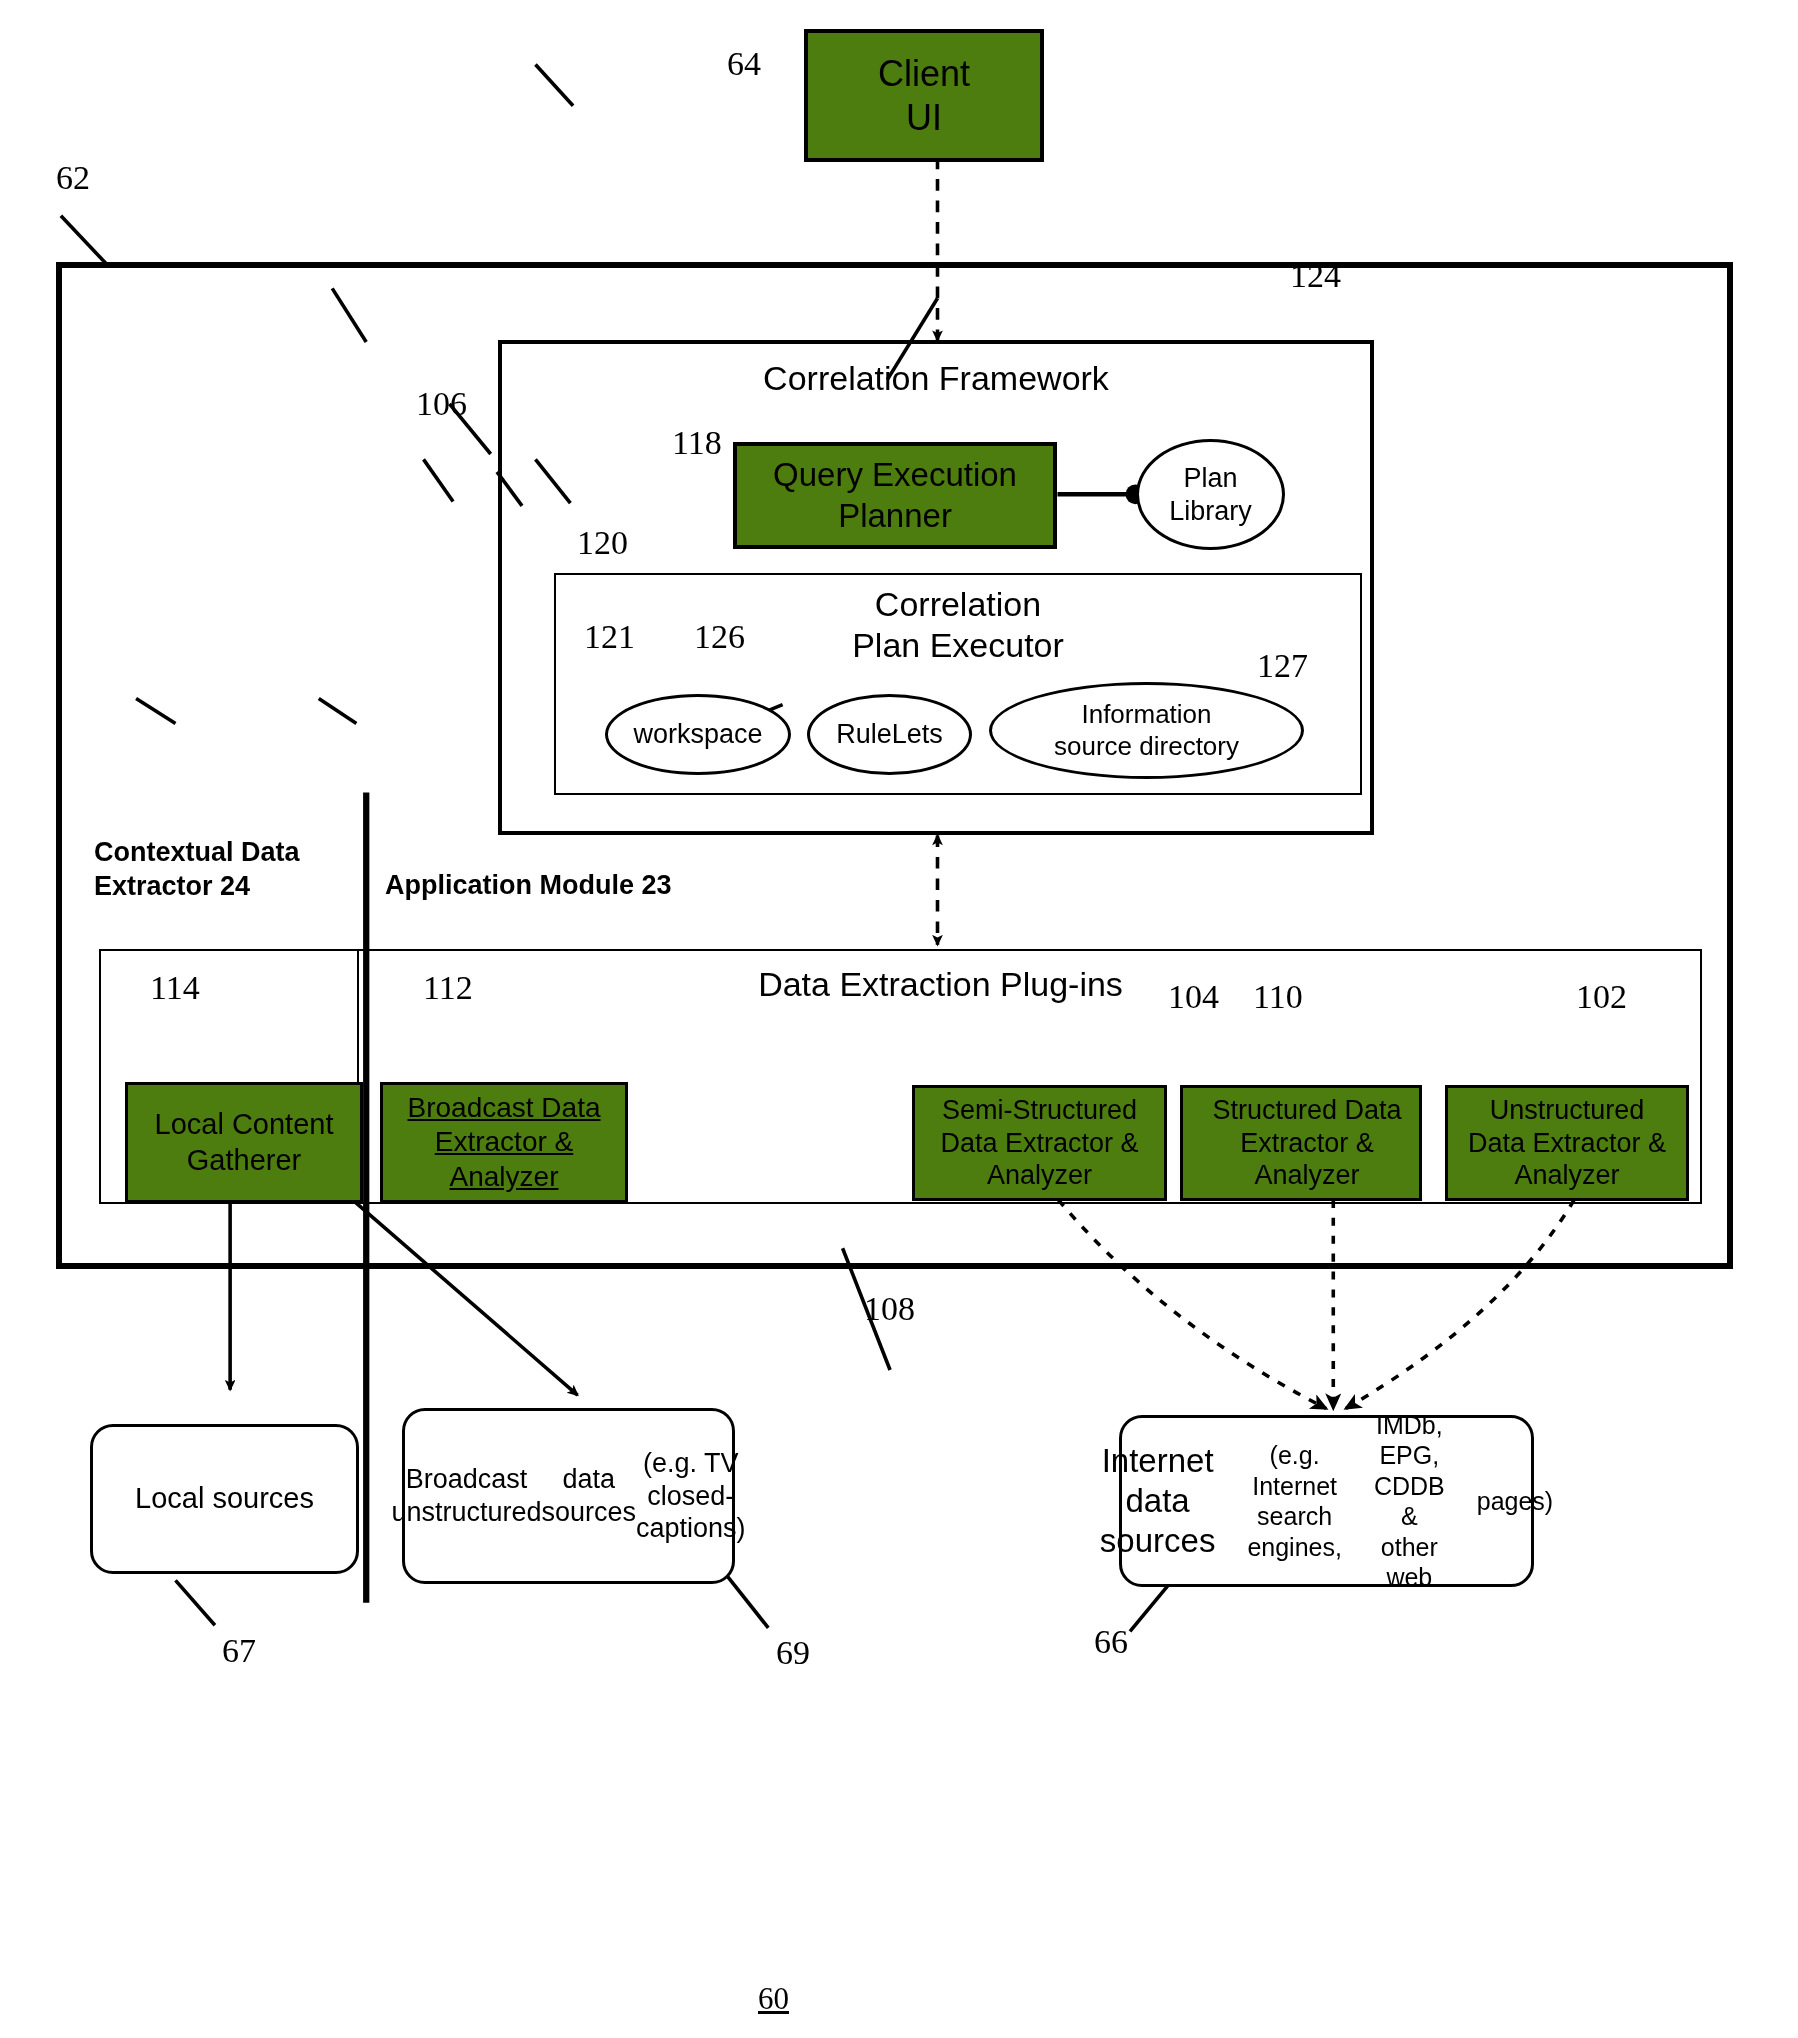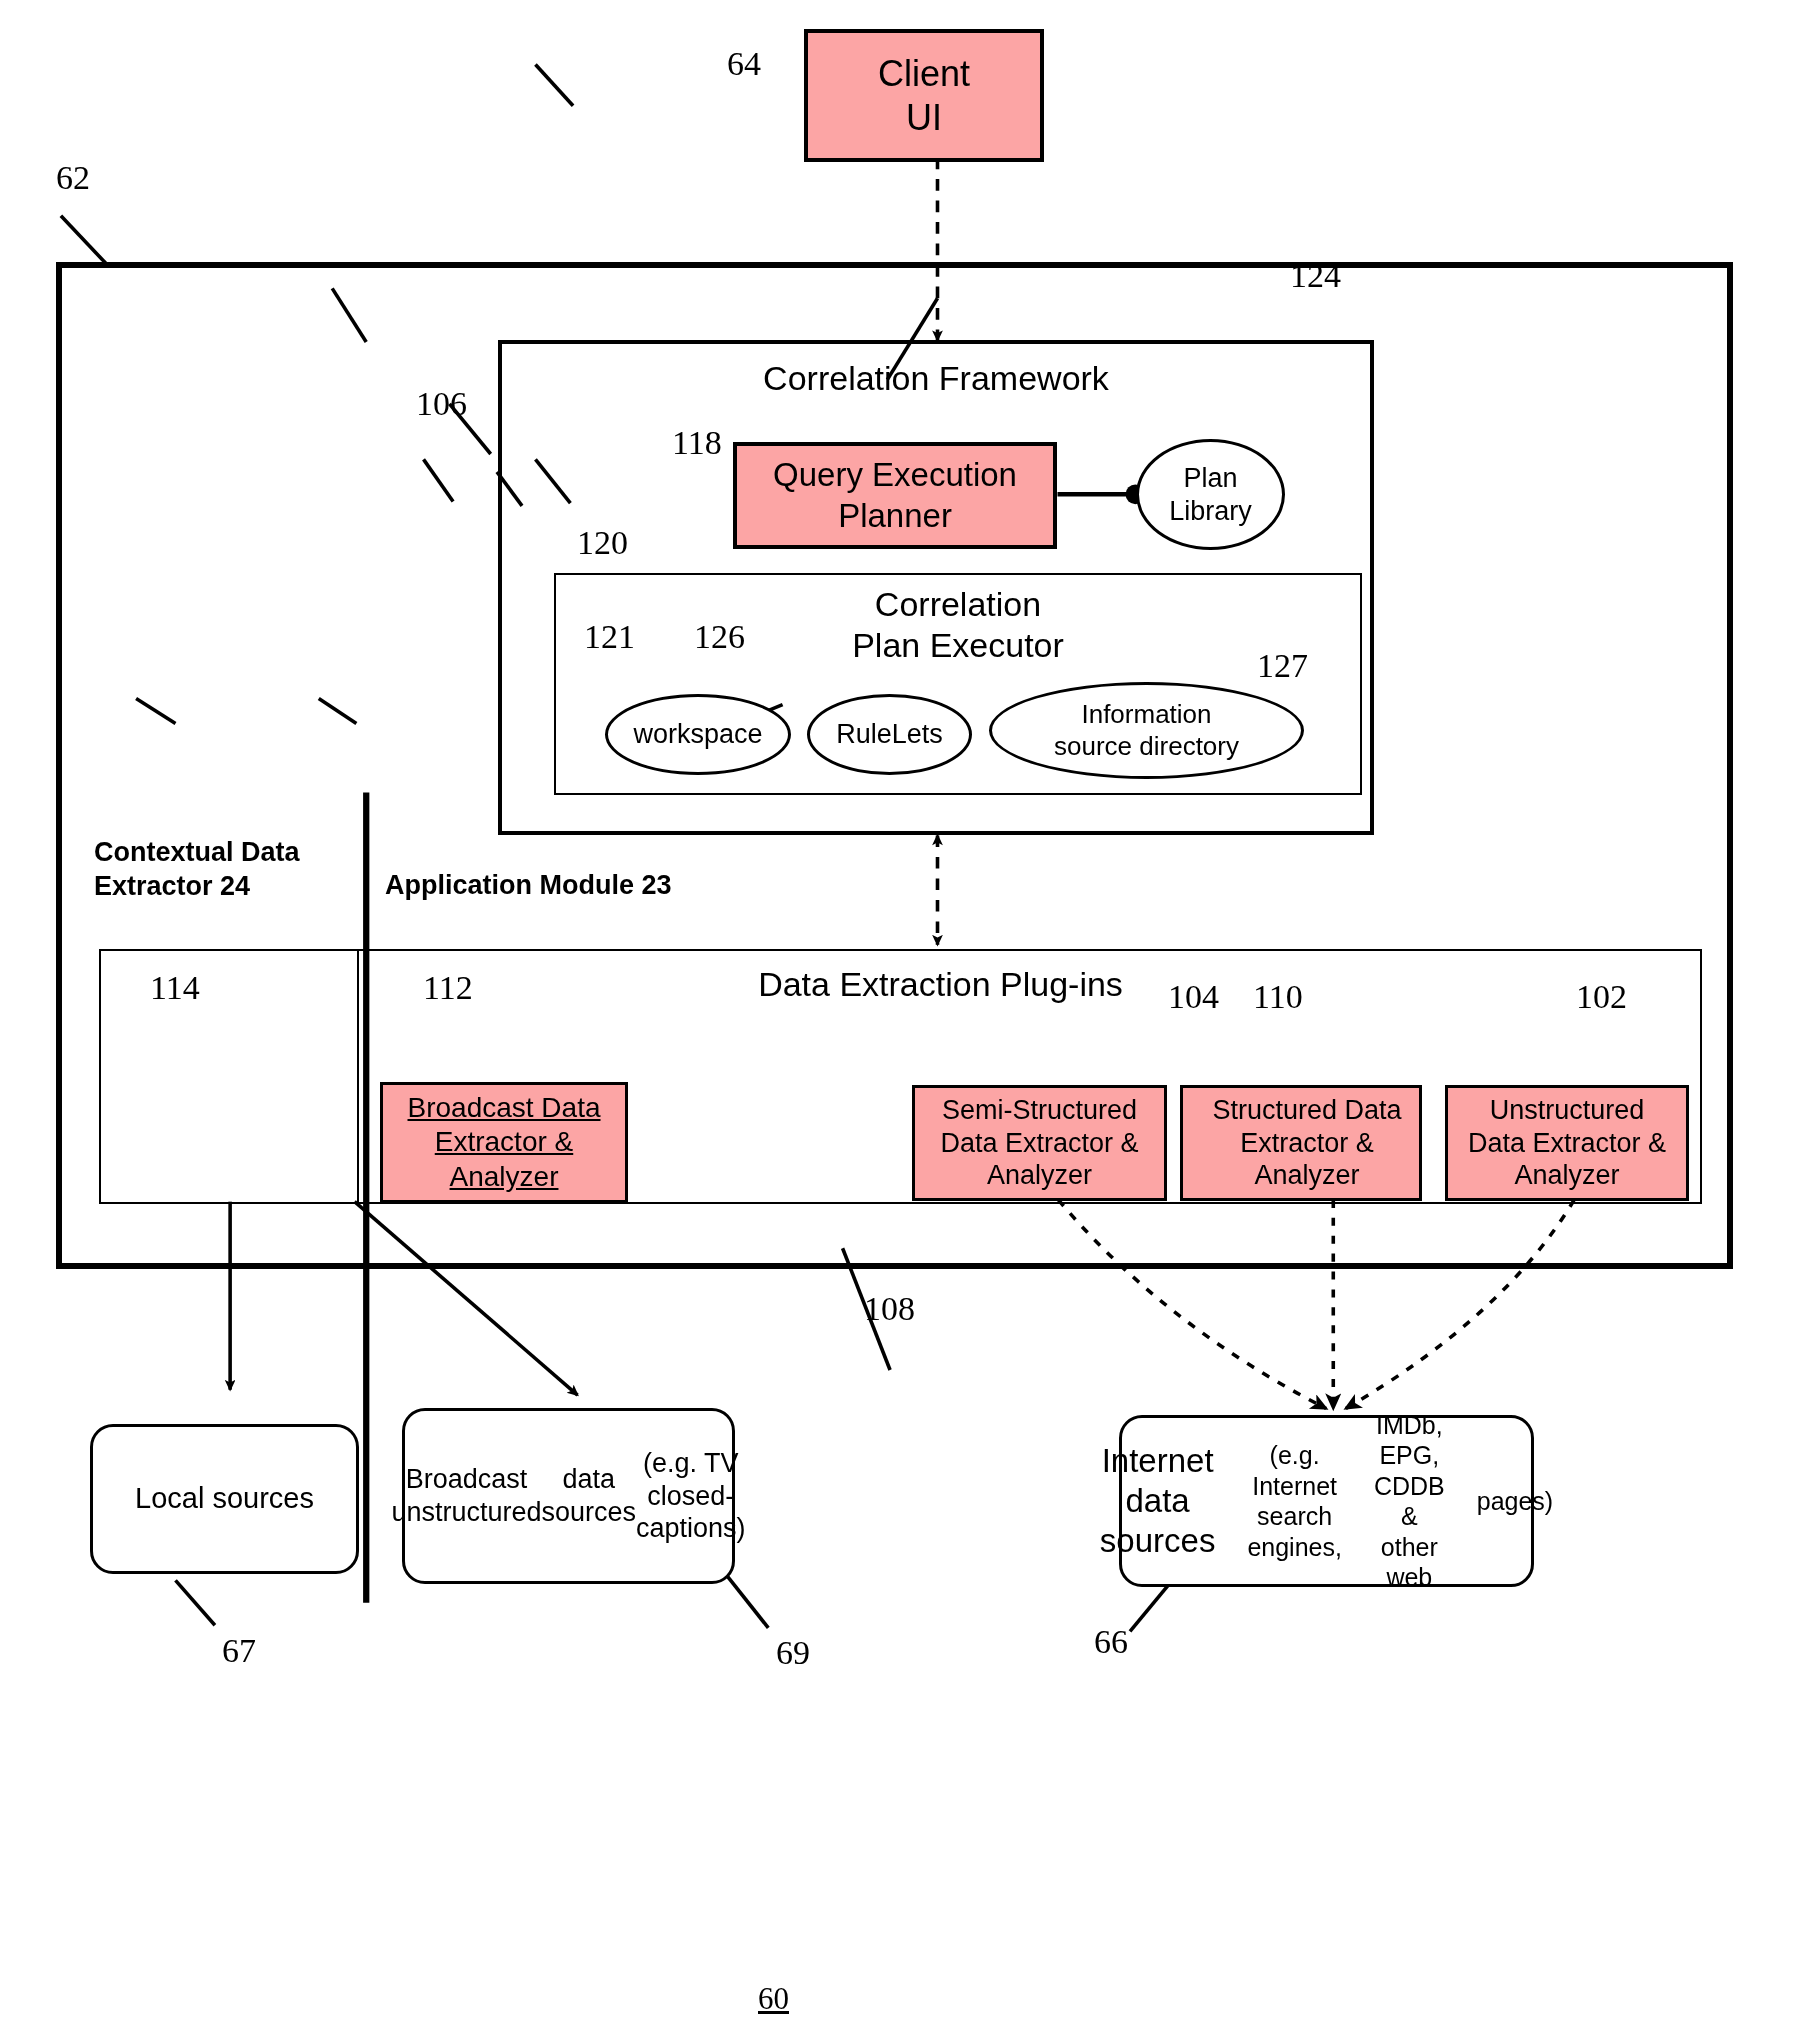--- a/index.html
+++ b/index.html
@@ -25,21 +25,21 @@
     position: absolute;
     left: 0; top: 0;
     width: 1798px;
     height: 2038px;
     pointer-events: none;
   }
   .box {
     position: absolute;
     box-sizing: border-box;
     border: 2.7px solid #000;
-    background: #fca5a5;
+    background: #4d7c0f;
     display: flex;
     align-items: center;
     justify-content: center;
     text-align: center;
     line-height: 1.22;
   }
   .rbox {
     position: absolute;
     box-sizing: border-box;
     border: 3.6px solid #000;
@@ -228,20 +228,24 @@
   <div class="lbl-bold" style="left:94px; top:836px; width:278px;">Contextual Data
 Extractor 24</div>
   <div class="lbl-bold" style="left:385px; top:869px; width:448px;">Application Module 23</div>
 
   <div class="container thinbox" style="left:99px; top:949px; width:1603px; height:255px;"></div>
   <div class="ttl" style="left:618px; top:965px; width:645px; font-size:34px;">Data Extraction Plug-ins</div>
   <div class="refnum" style="left:864px; top:1290px;">108</div>
 
   <div class="container thinbox" style="left:99px; top:949px; width:260px; height:255px;"></div>
 
+  <div class="box" style="left:125px; top:1082px; width:238px; height:121px; font-size:29px; border-width:3.6px;">
+    <span style="white-space:pre-line;">Local Content
+Gatherer</span>
+  </div>
   <div class="refnum" style="left:150px; top:969px;">114</div>
 
   <div class="box" style="left:380px; top:1082px; width:248px; height:121px; font-size:28px; border-width:3.6px;text-decoration:underline;">
     <span style="white-space:pre-line;">Broadcast Data
 Extractor  &amp;
 Analyzer</span>
   </div>
   <div class="refnum" style="left:423px; top:969px;">112</div>
 
   <div class="box" style="left:912px; top:1085px; width:255px; height:116px; font-size:27px; border-width:3.6px;">

